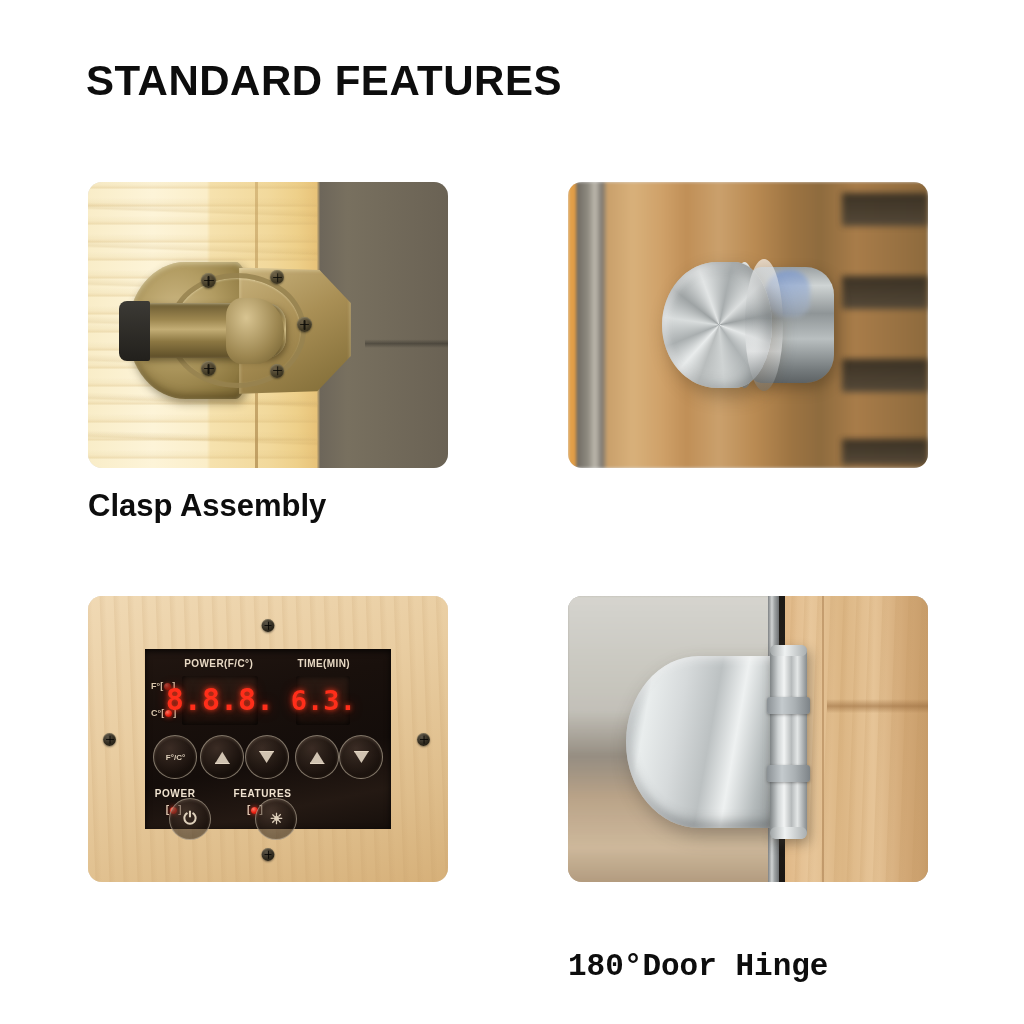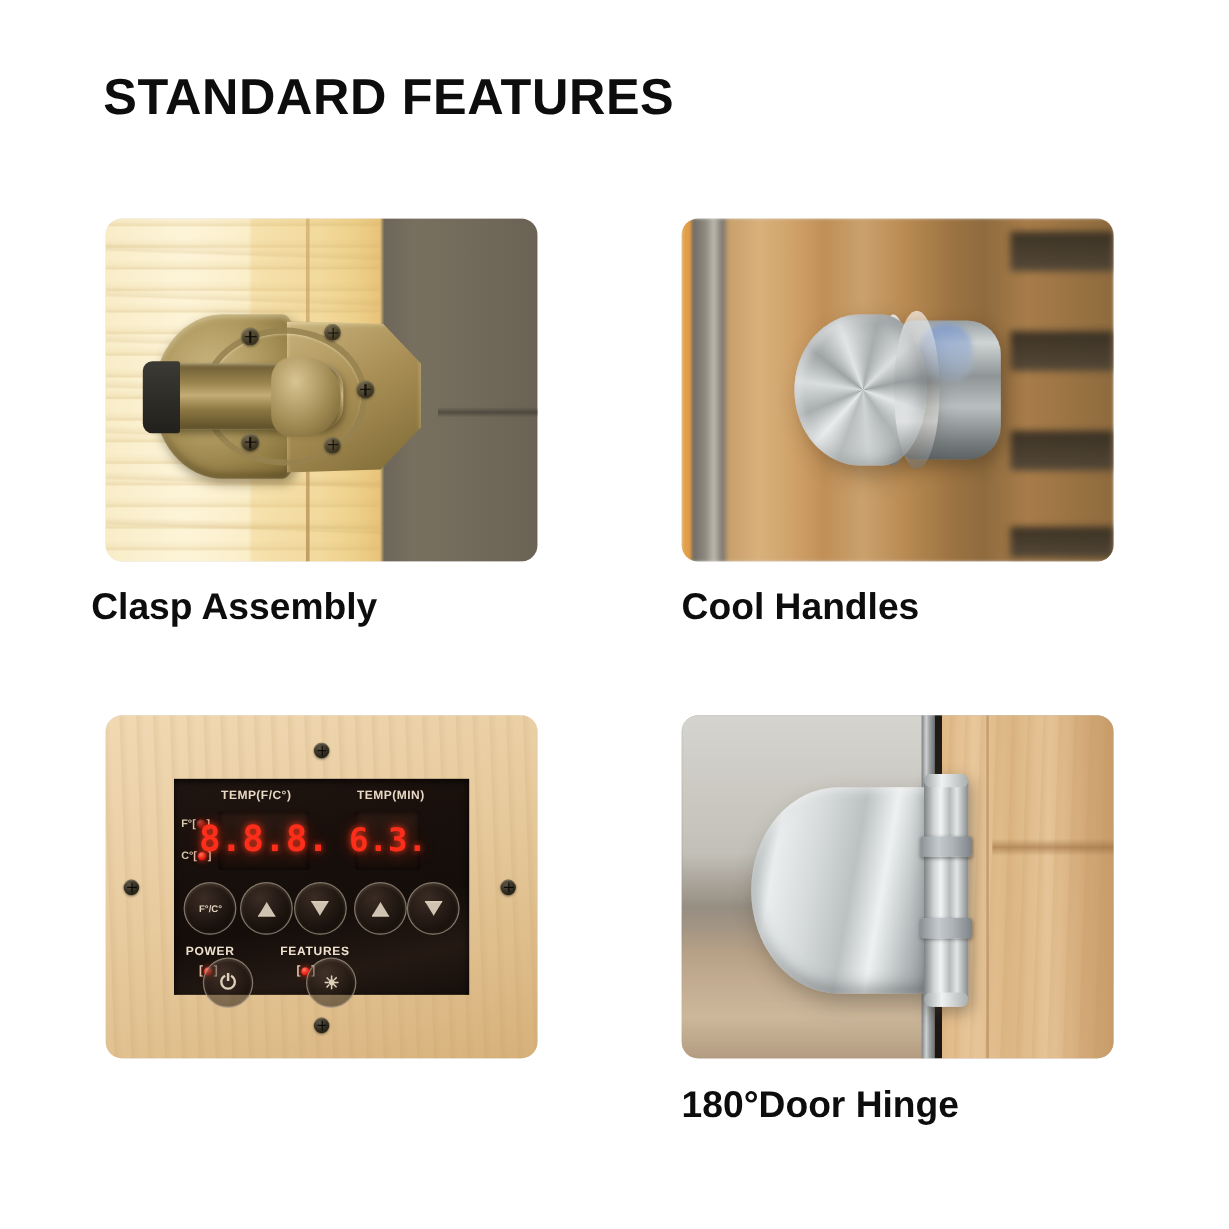--- a/index.html
+++ b/index.html
@@ -325,55 +325,54 @@
         <div class="latch-hook"></div>
         <div class="latch-knob"></div>
         <div class="screw" style="left:33%; top:8%;  width:15px; height:15px;"></div>
         <div class="screw" style="left:33%; top:72%; width:15px; height:15px;"></div>
         <div class="screw" style="left:64%; top:6%;  width:14px; height:14px;"></div>
         <div class="screw" style="left:64%; top:74%; width:14px; height:14px;"></div>
         <div class="screw" style="left:76%; top:40%; width:15px; height:15px;"></div>
       </div>
     </div>
   </div>
-  <div class="card-caption" style="left:76px; top:490px;">Clasp Assembly</div>
+  <div class="card-caption" style="left:88px; top:490px;">Clasp Assembly</div>
 
   <div class="card" style="left:568px; top:182px; width:360px; height:286px;">
     <div class="photo">
       <div class="handle-bg"></div>
       <div class="handle-slat" style="top:4%;"></div>
       <div class="handle-slat" style="top:33%;"></div>
       <div class="handle-slat" style="top:62%;"></div>
       <div class="handle-slat" style="top:90%; height:9%;"></div>
       <div class="handle-knob-wrap">
         <div class="knob-stem"></div>
         <div class="knob-blue"></div>
         <div class="knob-collar"></div>
         <div class="knob-face"></div>
         <div class="knob-rim"></div>
       </div>
     </div>
   </div>
-  <div class="card-caption" style="left:568px; top:490px;">Cool Handles</div>
 
   <div class="card" style="left:88px; top:596px; width:360px; height:286px;">
     <div class="photo">
       <div class="ctrl-bg"></div>
       <div class="wood-frame"></div>
       <div class="frame-miter"></div>
 
       <div class="frame-screw" style="left:50%; top:8%; transform:translateX(-50%);"></div>
       <div class="frame-screw" style="left:50%; top:88%; transform:translateX(-50%);"></div>
       <div class="frame-screw" style="left:4.2%; top:48%;"></div>
       <div class="frame-screw" style="left:91.5%; top:48%;"></div>
 
       <div class="glass-panel">
 
-        <div class="lcd-label" style="left:16%; top:5%;">TEMP(F/C°)</div>
-        <div class="lcd-label" style="left:62%; top:5%;">TEMP(MIN)</div>
+        <div class="lcd-label" style="left:16%; top:5%;">POWER(F/C°)</div>
+        <div class="lcd-label" style="left:62%; top:5%;">TIME(MIN)</div>
 
         <div class="unit-row" style="left:2.5%; top:18%;">
           <span>F°</span><span>[</span><span class="led dim"></span><span>]</span>
         </div>
         <div class="unit-row" style="left:2.5%; top:33%;">
           <span>C°</span><span>[</span><span class="led"></span><span>]</span>
         </div>
 
         <div class="seg-window" style="left:15%; top:15%; width:31%; height:27%;">
           <span class="seg-digit">8.8.8.</span>
@@ -426,15 +425,15 @@
       <div class="hinge-shadowgap"></div>
       <div class="hinge-plate"></div>
       <div class="hinge-barrel">
         <div class="barrel-cap" style="top:0;"></div>
         <div class="barrel-cap" style="top:94%;"></div>
         <div class="barrel-collar" style="top:27%;"></div>
         <div class="barrel-collar" style="top:62%;"></div>
       </div>
     </div>
   </div>
-  <div class="card-caption" style="left:568px; top:905px;">180°Door Hinge</div>
+  <div class="card-caption" style="left:568px; top:951px;font-family:Liberation Mono, monospace;">180°Door Hinge</div>
 
 </div>
 
 </body></html>

